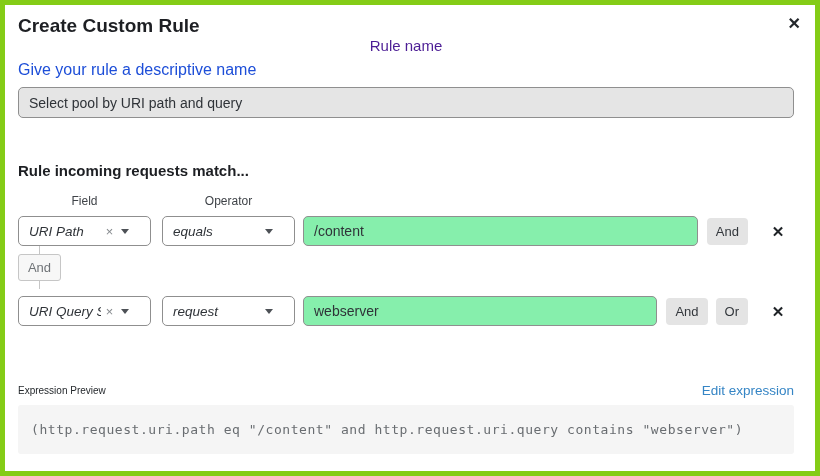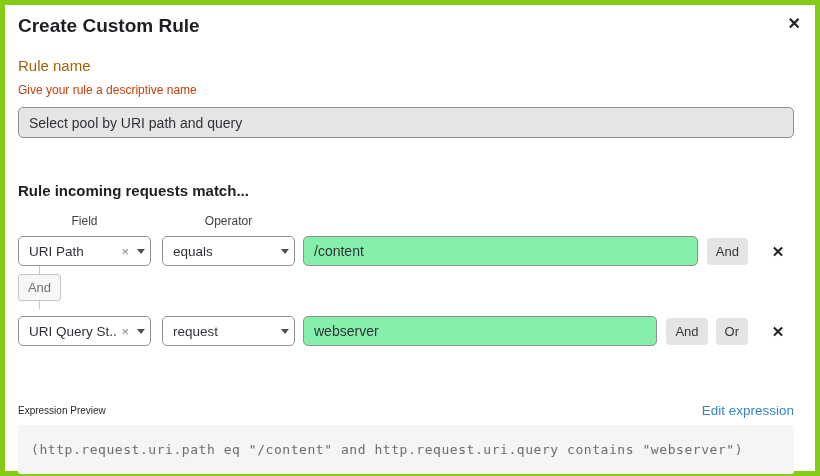--- a/index.html
+++ b/index.html
@@ -20,40 +20,40 @@
   
   .modal-header { display: flex; justify-content: space-between; align-items: flex-start; padding-top: 9px; }
   .modal-title { font-size: 19px; font-weight: 700; color: #1d1f23; line-height: 23px; }
   .close-btn {
     position: absolute; top: 8px; right: 12px;
     font-size: 16px; font-weight: 700; color: #24282c;
     line-height: 18px; cursor: pointer; background: none; border: none; padding: 2px;
     font-family: "Liberation Sans", sans-serif;
   }
   
-  .rule-name-label { margin-top: 20px; font-size: 15px; color: #a16207; line-height: 18px; }
-  .rule-name-helper { margin-top: 7px; font-size: 12px; color: #c2410c; line-height: 16px; }
+  .rule-name-label { font-size: 15px; color: #4c1d95; line-height: 18px; text-align: center; }
+  .rule-name-helper { margin-top: 7px; font-size: 16px; color: #1d4ed8; line-height: 16px; }
   .rule-name-input {
     margin-top: 9px; width: 100%; height: 31px;
     border: 1px solid #8f8f8f; border-radius: 5px;
     padding: 0 10px; font-size: 14px; color: #2f3338;
     font-family: "Liberation Sans", sans-serif; outline: none; background: #e5e5e5;
   }
   
   .builder-heading { margin-top: 44px; font-size: 15px; font-weight: 700; color: #1d1f23; line-height: 18px; }
   .col-labels { display: flex; margin-top: 13px; font-size: 12px; color: #3f4348; line-height: 16px; text-align: center; }
   .col-field { width: 133px; margin-right: 11px; }
   .col-operator { width: 133px; margin-right: 8px; }
   .col-value { flex: 1; }
   .cond-row { display: flex; align-items: center; margin-top: 7px; height: 30px; }
   .select {
     width: 133px; height: 30px; flex: none;
     border: 1px solid #8f8f8f; border-radius: 5px;
     display: flex; align-items: center;
-    padding: 0 5px 0 10px; background: #fff; cursor: pointer;
+    padding: 0 21px 0 10px; background: #fff; cursor: pointer; font-style: italic;
   }
   .select-field { margin-right: 11px; }
   .select-operator { margin-right: 8px; }
   .select-text {
     flex: 1; font-size: 13.5px; color: #2f3338;
     white-space: nowrap; overflow: hidden;
   }
   .clear-x { font-size: 13px; color: #85898d; margin: 0 8px 0 4px; line-height: 1; cursor: pointer; }
   .chevron {
     width: 0; height: 0; flex: none;

